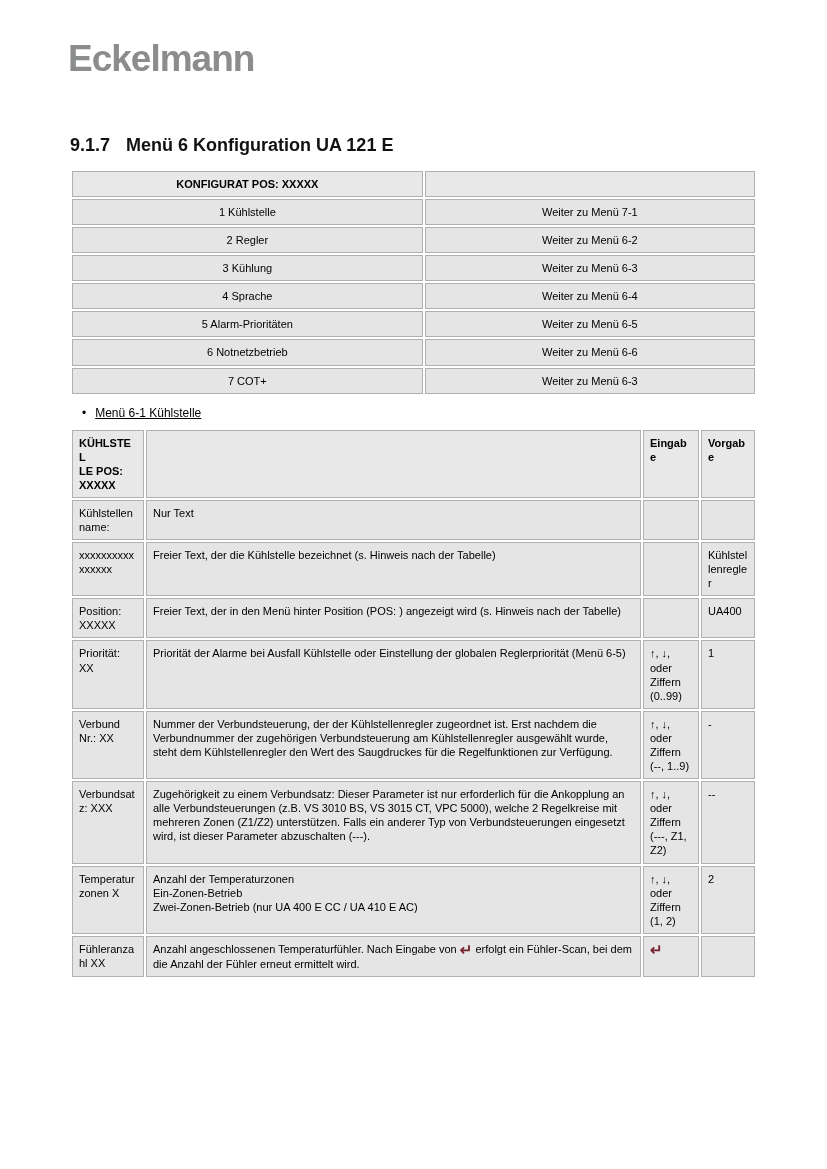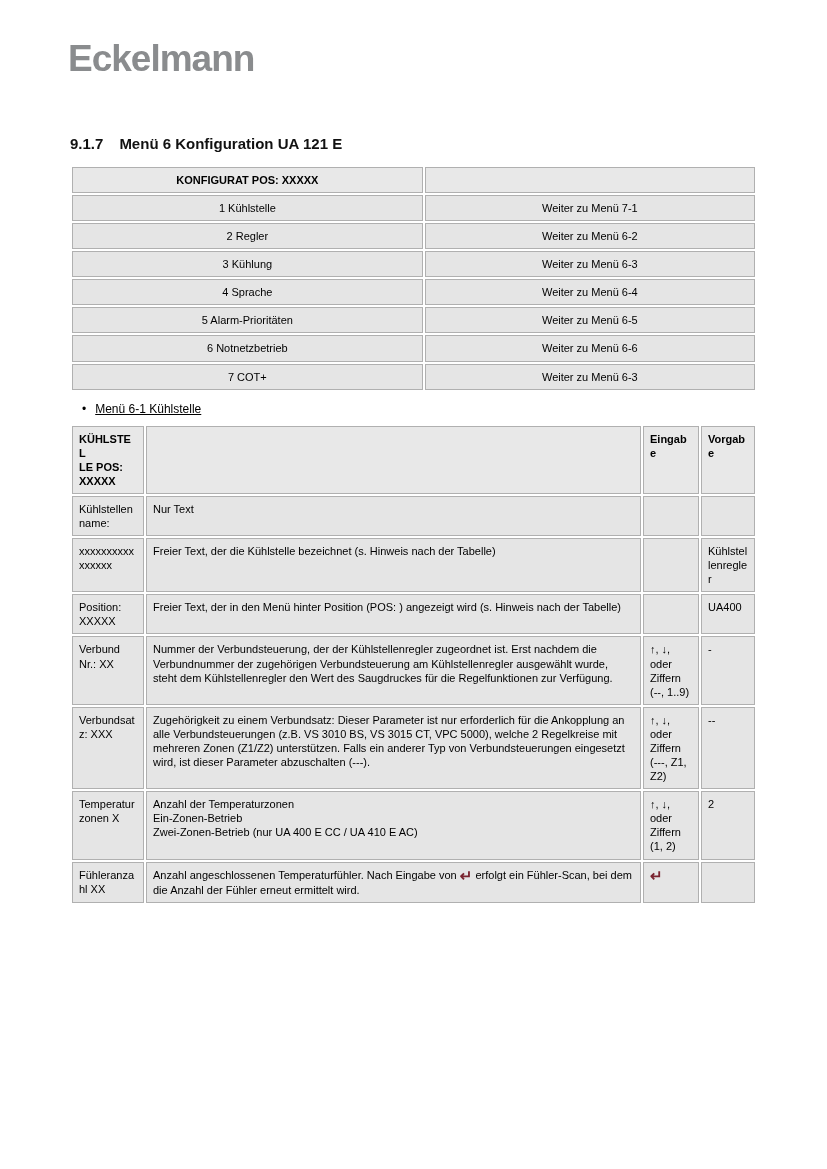--- a/index.html
+++ b/index.html
@@ -5,21 +5,21 @@
   * { margin:0; padding:0; box-sizing:border-box; }
   html,body { background:#ffffff; }
   body { font-family:"Liberation Sans", sans-serif; color:#000; }
   .page { position:relative; width:827px; height:1006px; background:#fff; overflow:hidden; }
 
   .logo { position:absolute; left:68px; top:38px; font-size:37px; font-weight:bold;
           color:var(--logo-gray,#8a8c8e); letter-spacing:-1px; }
 
   .content { position:absolute; left:70px; top:135px; width:687px; }
 
-  h1.heading { font-size:15px; font-weight:bold; margin-bottom:13px; color:#111; }
+  h1.heading { font-size:18px; font-weight:bold; margin-bottom:13px; color:#111; }
   h1.heading .num { display:inline-block; margin-right:16px; }
 
   table { width:100%; border-collapse:separate; border-spacing:2px;
           table-layout:fixed; font-size:11px; line-height:1.28; }
   td { border:1px solid var(--border,#b0b0b0); padding:5px 6px; vertical-align:top;
        background:#e5e5e5; white-space:pre-line; overflow-wrap:break-word; word-wrap:break-word; }
   tr.hdr td { background:var(--header-bg,#e8e8e8); font-weight:bold; }
   td.ws-normal { white-space:normal; }
 
   .menu-table { margin-bottom:9px; }
@@ -122,20 +122,29 @@
         <td></td>
         <td>Kühlstellenregler</td>
       </tr>
       <tr>
         <td>Position: XXXXX</td>
         <td>Freier Text, der in den Menü hinter Position (POS: ) angezeigt wird (s. Hinweis nach der Tabelle)</td>
         <td></td>
         <td>UA400</td>
       </tr>
       <tr>
+        <td>Priorität: XX</td>
+        <td>Priorität der Alarme bei Ausfall Kühlstelle oder Einstellung der globalen Reglerpriorität (Menü 6-5)</td>
+        <td>↑, ↓,
+oder
+Ziffern
+(0..99)</td>
+        <td>1</td>
+      </tr>
+      <tr>
         <td>Verbund Nr.: XX</td>
         <td>Nummer der Verbundsteuerung, der der Kühlstellenregler zugeordnet ist. Erst nachdem die Verbundnummer der zugehörigen Verbundsteuerung am Kühlstellenregler ausgewählt wurde, steht dem Kühlstellenregler den Wert des Saugdruckes für die Regelfunktionen zur Verfügung.</td>
         <td>↑, ↓,
 oder
 Ziffern
 (--, 1..9)</td>
         <td>-</td>
       </tr>
       <tr>
         <td>Verbundsatz: XXX</td>

